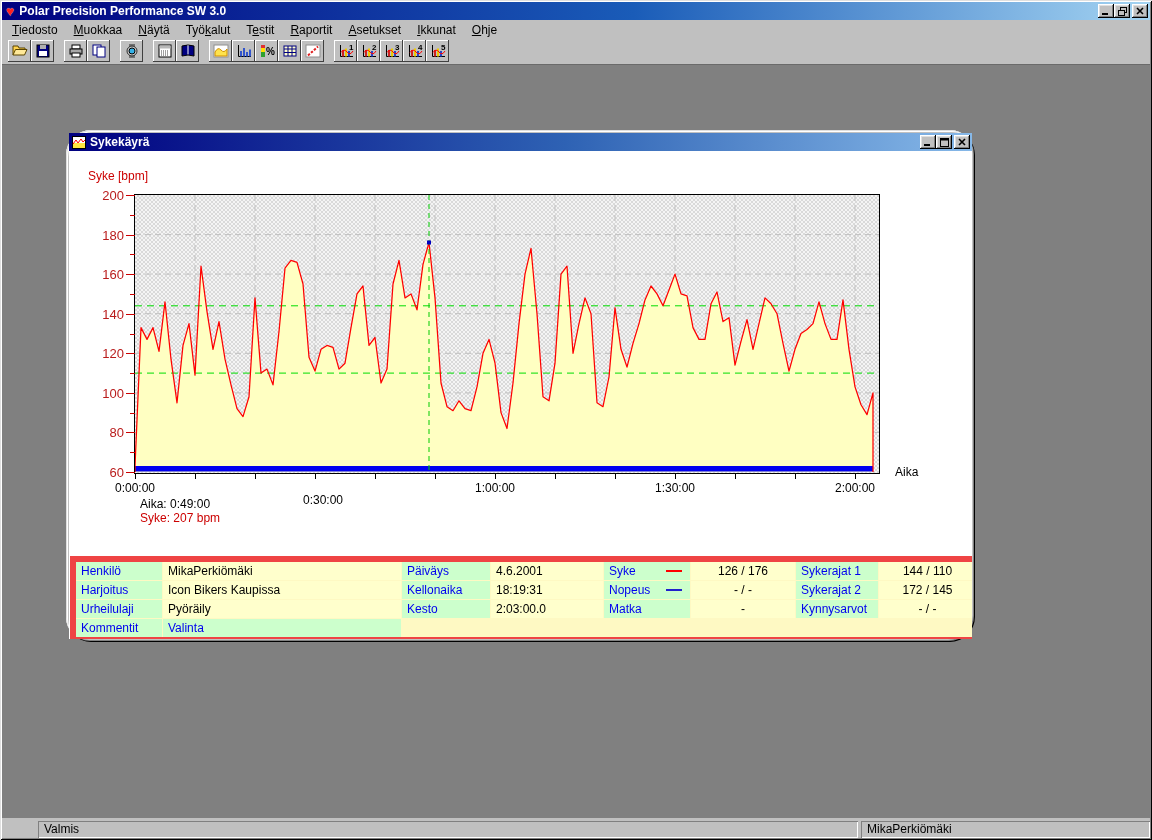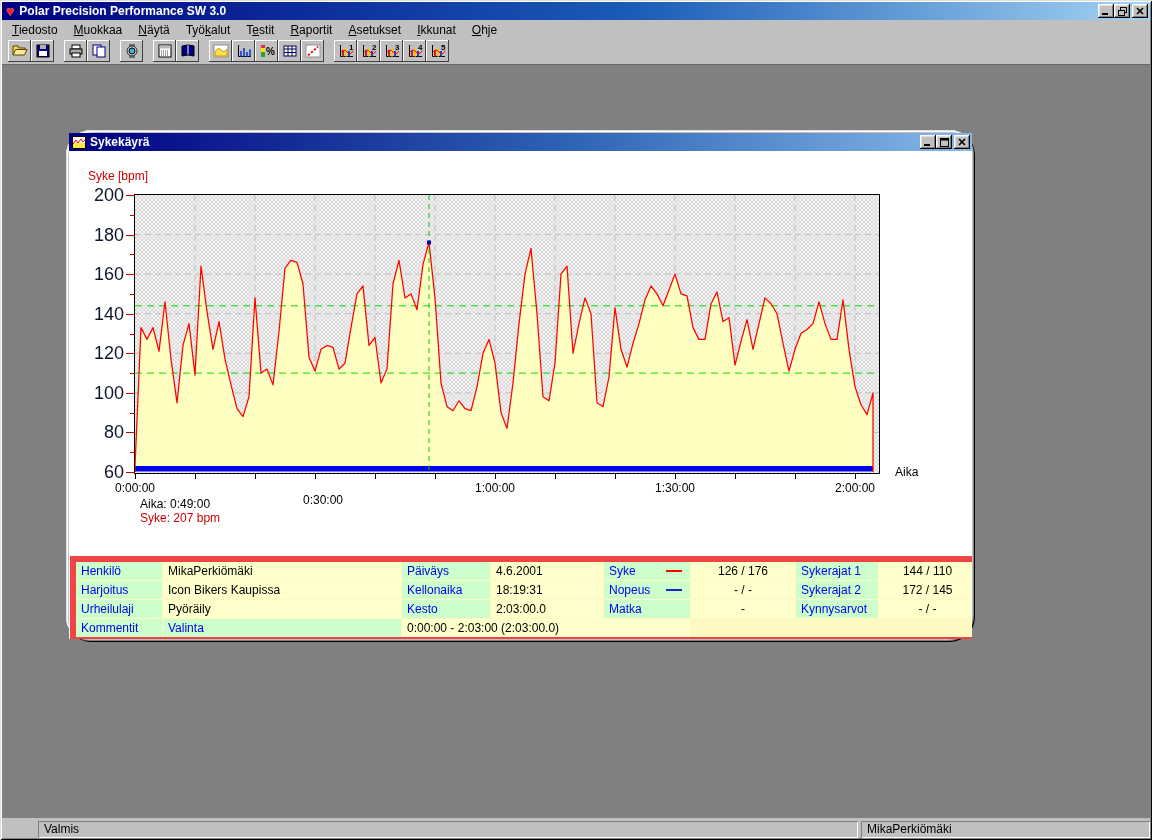--- a/index.html
+++ b/index.html
@@ -35,21 +35,21 @@
   .child-titlebar{position:absolute;left:3px;top:3px;right:3px;height:18px;
     background:linear-gradient(90deg,#000080 0%,#2e62b4 55%,#86b8e8 100%);
     display:flex;align-items:center;gap:4px;padding-left:3px;color:#fff;font-weight:bold;}
   .client{position:absolute;left:3px;top:21px;right:3px;bottom:3px;background:#ffffff;overflow:hidden;}
   
   .plot{position:absolute;left:65px;top:43px;width:744px;height:278px;border:1px solid #000;
     background:conic-gradient(#d9d9d9 25%, #f4f4f4 0 50%, #d9d9d9 0 75%, #f4f4f4 0);background-size:4px 4px;}
   .plot svg{position:absolute;left:0;top:0;}
   .axis-title-y{position:absolute;left:19px;top:18px;color:#cc0000;}
   .axis-title-x{position:absolute;left:826px;top:314px;color:#000;}
-  .ylab{position:absolute;left:13px;width:42px;text-align:right;color:#0f172a;font-size:18px;line-height:13px;}
+  .ylab{position:absolute;left:13px;width:42px;text-align:right;color:#b91c1c;font-size:13px;line-height:13px;}
   .ytick{position:absolute;height:1px;background:#cc0000;}
   .ytick.major{left:57px;width:9px;}
   .ytick.minor{left:61px;width:5px;}
   .xtick{position:absolute;width:1px;height:5px;background:#000;top:323px;}
   .xlab{position:absolute;top:330px;width:80px;text-align:center;color:#000;font-size:12px;}
   .readout-aika{position:absolute;left:71px;top:346px;color:#000;}
   .readout-syke{position:absolute;left:71px;top:360px;color:#cc0000;}
   
   .sumtable{position:absolute;left:1px;top:405px;display:grid;
     grid-template-columns:86px 238px 88px 112px 86px 104px 82px 97px;
@@ -438,23 +438,20 @@
             </div>
             <div class="cell value center">
               <span>- / -</span>
             </div>
             <div class="cell label">
               <span>Kommentit</span>
             </div>
             <div class="cell label">
               <span>Valinta</span>
             </div>
-            <div class="cell value" style="grid-column: span 3;">
-              <span>0:00:00 - 2:03:00 (2:03:00.0)</span>
-            </div>
           </div>
       </div>
     </div>
 
   </div>
 
   <div class="statusbar">
     <div class="spanel left">Valmis</div>
     <div class="spanel right">MikaPerkiömäki</div>
   </div>

